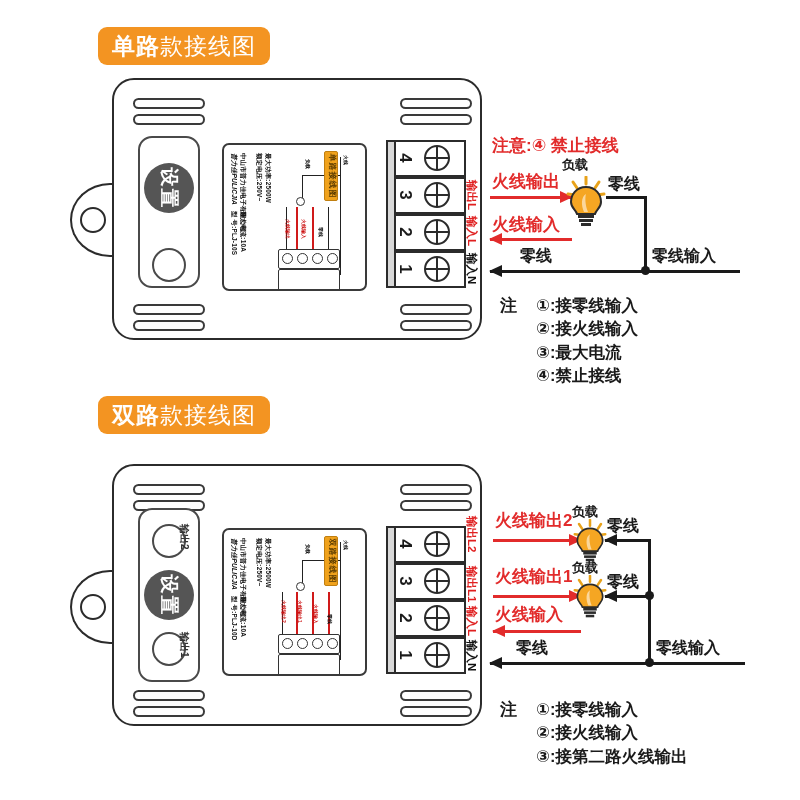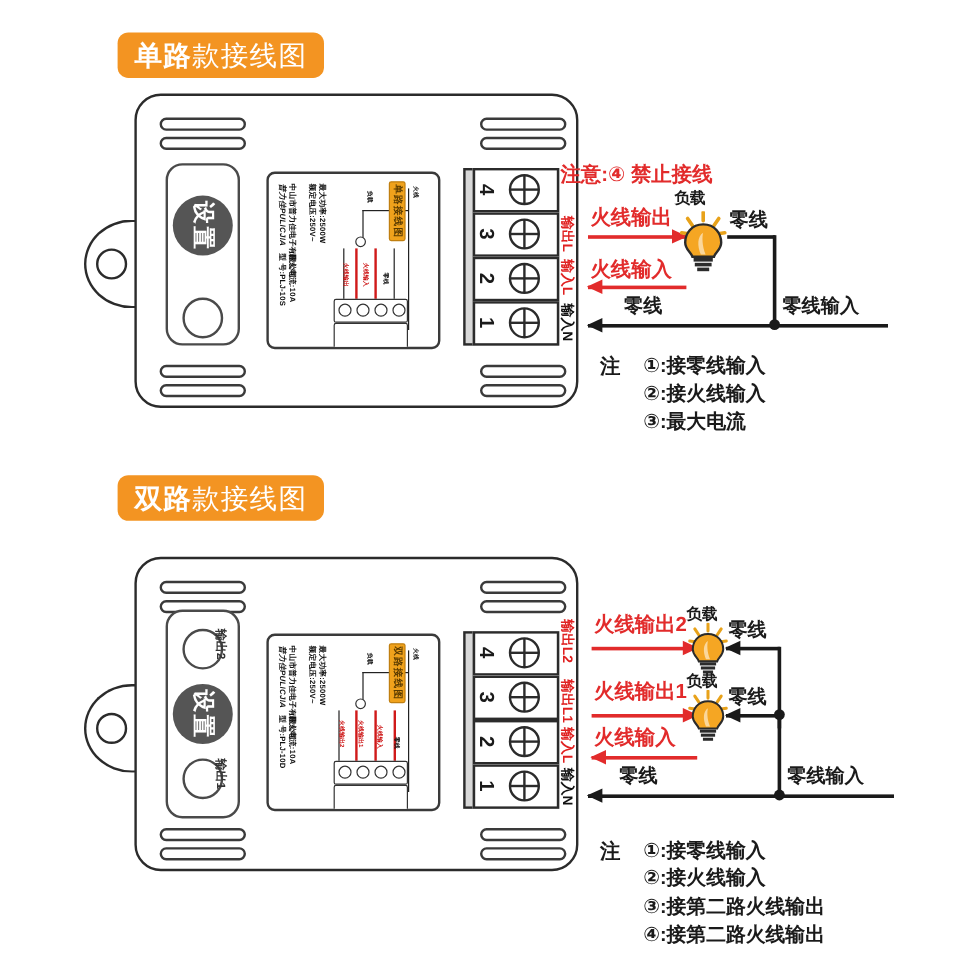--- a/index.html
+++ b/index.html
@@ -338,21 +338,21 @@
   <div class="screw" style="left:424px;top:256px;"></div>
   <div class="tnum" style="left:400px;top:148px;">4</div>
   <div class="tnum" style="left:400px;top:185px;">3</div>
   <div class="tnum" style="left:400px;top:222px;">2</div>
   <div class="tnum" style="left:400px;top:259px;">1</div>
 
   <div class="vlabel red" style="left:477px;top:180px;">输出L</div>
   <div class="vlabel red" style="left:477px;top:216px;">输入L</div>
   <div class="vlabel blk" style="left:477px;top:253px;">输入N</div>
 
-  <div class="ann red" style="left:467px;top:137px;">注意:④ 禁止接线</div>
+  <div class="ann red" style="left:492px;top:137px;">注意:④ 禁止接线</div>
 
   <div class="ann red" style="left:492px;top:173px;">火线输出</div>
   <div class="redarrow" style="left:490px;top:196px;width:82px;"></div>
 
   <div class="ann blk small" style="left:562px;top:158px;">负载</div>
   <svg class="bulb" style="left:566px;top:176px;" viewBox="0 0 40 52">
     <g stroke="#e8a21a" stroke-width="3" stroke-linecap="round">
       <line x1="20" y1="1" x2="20" y2="8"></line>
       <line x1="7" y1="6" x2="11" y2="12"></line>
       <line x1="33" y1="6" x2="29" y2="12"></line>
@@ -376,20 +376,21 @@
   <div class="blkarrow-l" style="left:490px;top:270px;width:250px;"></div>
   <div class="ann blk" style="left:520px;top:248px;">零线</div>
   <div class="dot" style="left:641px;top:266px;"></div>
   <div class="ann blk" style="left:652px;top:248px;">零线输入</div>
 
   <div class="notes" style="left:500px;top:294px;">
     <span class="zhu">注</span>
     <span class="nrow" style="padding-left:36px;">①:接零线输入</span>
     <span class="nrow" style="padding-left:36px;">②:接火线输入</span>
     <span class="nrow" style="padding-left:36px;">③:最大电流</span>
+    <span class="nrow" style="padding-left:36px;">④:禁止接线</span>
   </div>
 
   <div class="pill" style="left:98px;top:396px;">
     <span class="p-bold">双路</span>
       <span class="p-reg">款接线图</span>
   </div>
 
   <div class="ear" style="left:70px;top:570px;"></div>
   <div class="ear-hole" style="left:80px;top:594px;"></div>
 
@@ -517,16 +518,15 @@
   <div class="blkarrow-l" style="left:490px;top:662px;width:255px;"></div>
   <div class="ann blk" style="left:516px;top:640px;">零线</div>
   <div class="dot" style="left:645px;top:658px;"></div>
   <div class="ann blk" style="left:656px;top:640px;">零线输入</div>
 
   <div class="notes" style="left:500px;top:698px;">
     <span class="zhu">注</span>
     <span class="nrow" style="padding-left:36px;">①:接零线输入</span>
     <span class="nrow" style="padding-left:36px;">②:接火线输入</span>
     <span class="nrow" style="padding-left:36px;">③:接第二路火线输出</span>
-    <span class="nrow" style="padding-left:36px;">④:接第二路火线输出</span>
   </div>
 
 </div>
 
 </body></html>

